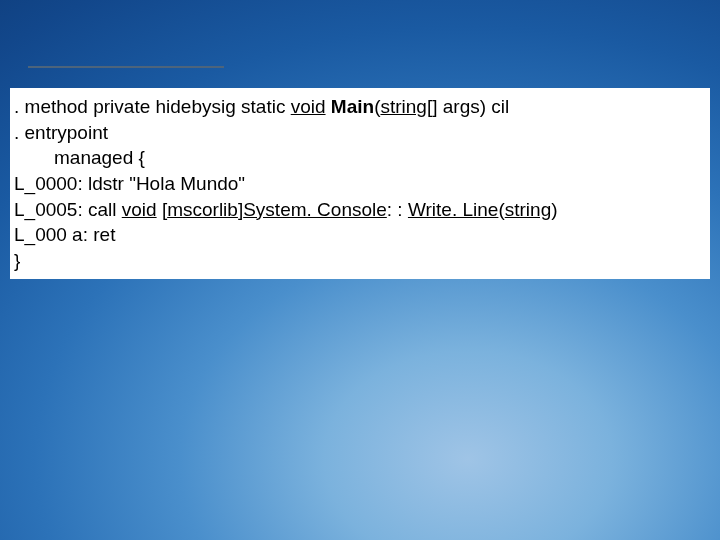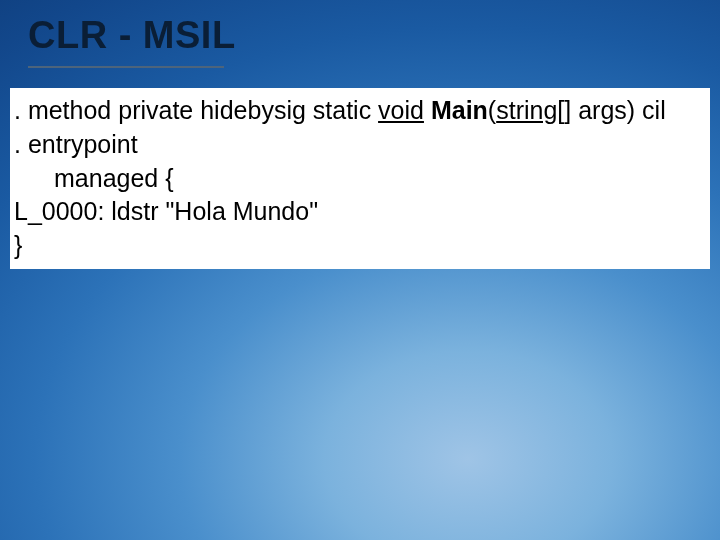--- a/index.html
+++ b/index.html
@@ -45,53 +45,56 @@
     height: 2px;
     background: #4d647b;
   }
   .code-box {
     position: absolute;
     top: 88px;
     left: 10px;
     right: 10px;
     background: #ffffff;
     padding: 6px 0 6px 4px;
-    font-size: 25px;
+    font-size: 19px;
     line-height: 1.35;
     color: #000;
     font-family: "Century Gothic", "Trebuchet MS", Arial, sans-serif;
     box-sizing: border-box;
   }
   .indent {
     padding-left: 40px;
   }
   .b { font-weight: 700; }
   .u { text-decoration: underline; }
   .row { white-space: nowrap; }
 </style>
 </head>
 <body>
 
 <div class="slide">
 
-  <div class="title">CLR - MSIL</div>
   <div class="title-underline"></div>
 
   <div class="code-box">
 
     <div class="row">
       <span>. method private hidebysig static </span><span class="u">void</span><span> </span><span class="b">Main</span><span>(</span><span class="u">string</span><span>[]</span><span> args) cil</span>
     </div>
 
     <div class="row">. entrypoint</div>
 
     <div class="row indent">managed {</div>
 
 
     <div class="row">L_0000: ldstr "Hola Mundo"</div>
 
+    <div class="row">
+      <span>L_0005: call </span><span class="u">void</span><span> [</span><span class="u">mscorlib</span><span>]</span><span class="u">System. Console</span><span>: : </span><span class="u">Write. Line</span><span>(</span><span class="u">string</span><span>)</span>
+    </div>
 
+    <div class="row">L_000 a: ret</div>
 
     <div class="row">}</div>
 
   </div>
 
 </div>
 
 </body></html>

